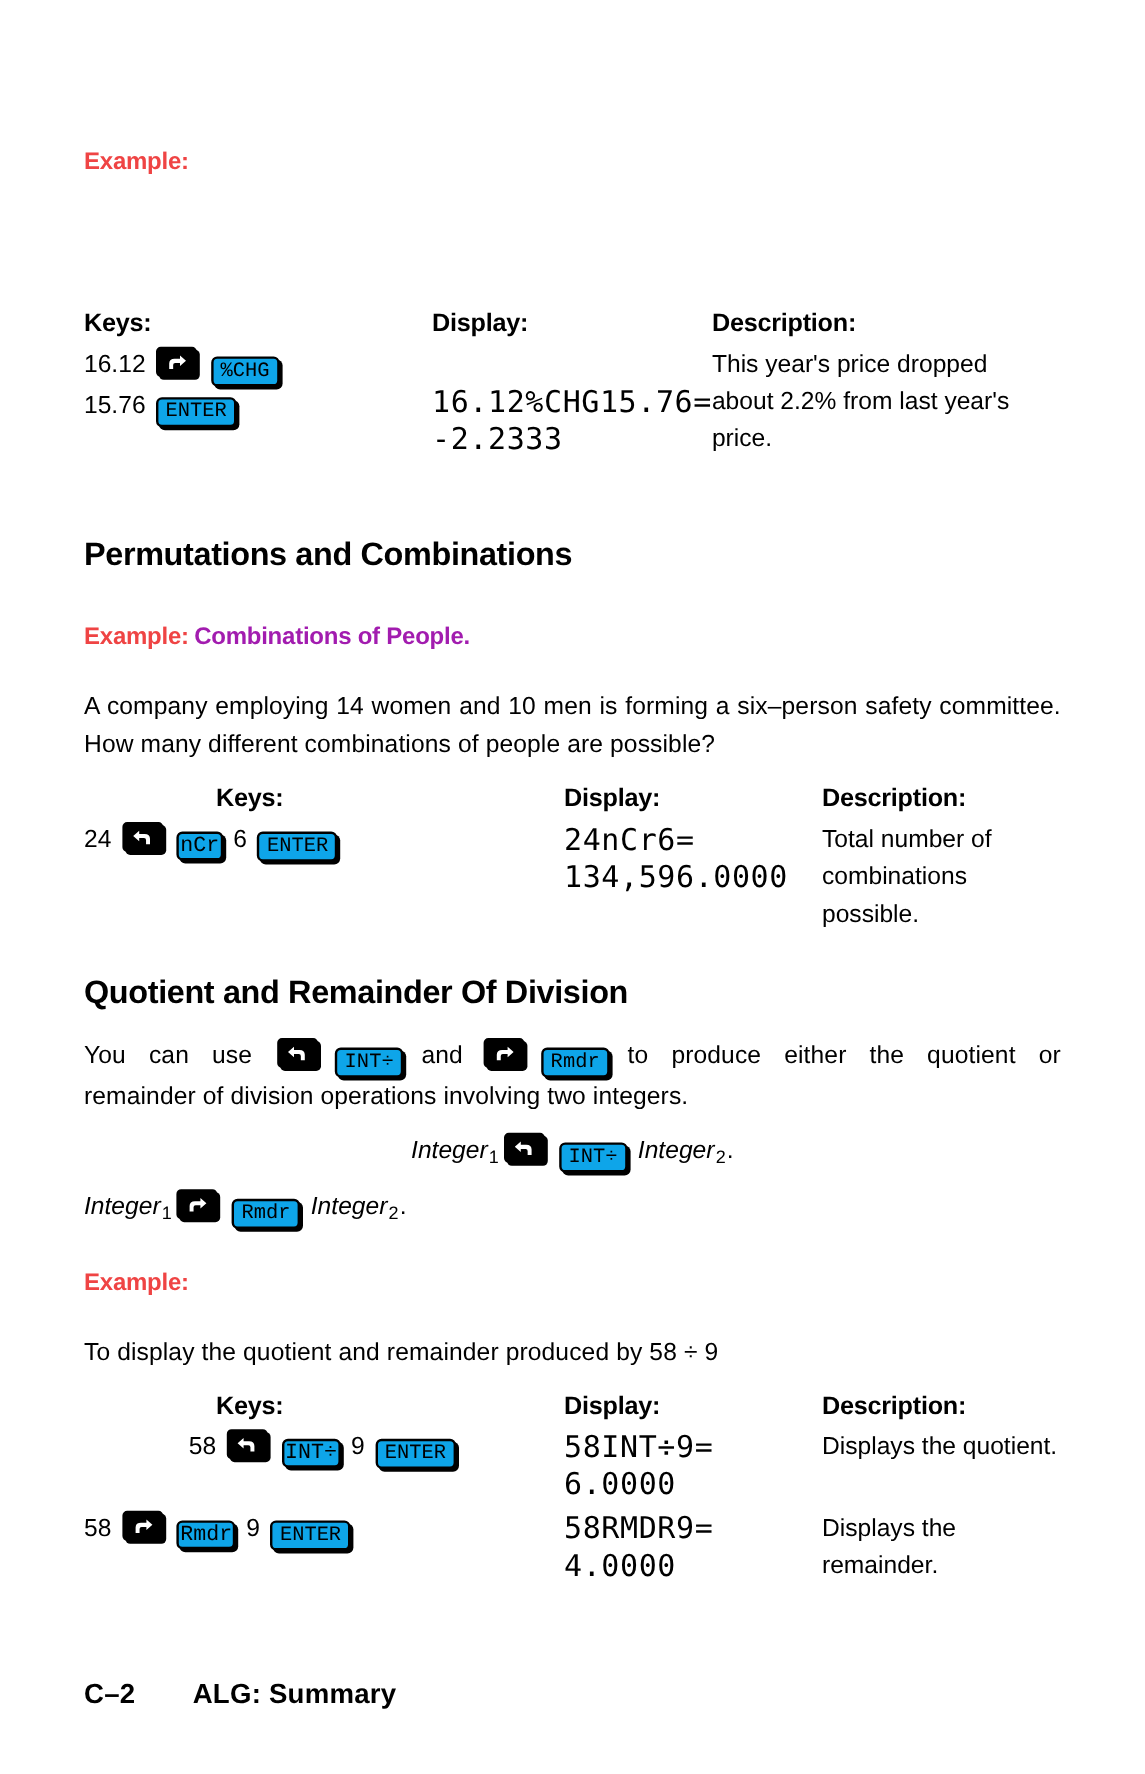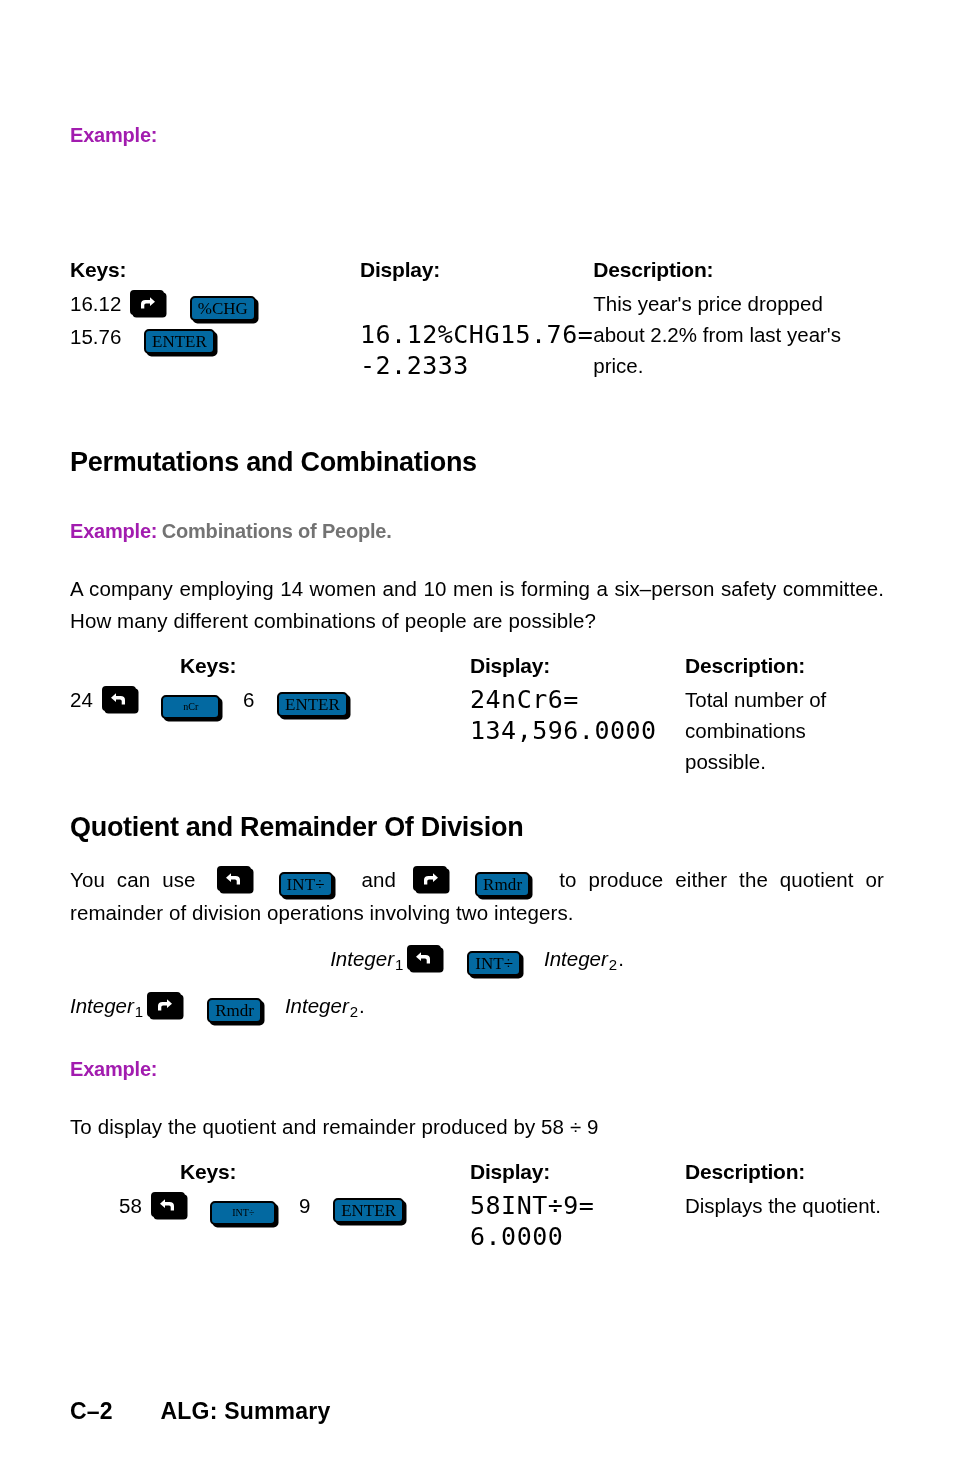--- a/index.html
+++ b/index.html
@@ -19,27 +19,27 @@
   .page {
     position: absolute;
     left: 70px;
     top: 0;
     width: 814px;
     height: 1478px;
   }
 
   
   .example-label {
-    color: #a21caf;
+    color: #ef4444;
     font-weight: bold;
     font-size: 20px;
     letter-spacing: -0.2px;
   }
   .example-sub {
-    color: #737373;
+    color: #a21caf;
     font-weight: bold;
     font-size: 20px;
     letter-spacing: -0.2px;
   }
   .example-line {
     margin: 0;
     line-height: 1;
   }
 
   .body-text {
@@ -96,34 +96,34 @@
     white-space: nowrap;
     display: block;
   }
 
   
   .key {
     display: inline-block;
     position: relative;
     border: 2px solid #000;
     border-radius: 5px;
-    background: #0369a1;
+    background: #0ea5e9;
     padding: 0px 6px;
     font-size: 17px;
     line-height: 21px;
-    font-family: Liberation Serif, serif;
+    font-family: Liberation Mono, monospace;
     vertical-align: -3px;
-    margin: 0 17px;
+    margin: 0 3px;
     box-shadow: 2.5px 2.5px 0 0 #000;
     white-space: nowrap;
   }
   .key.small {
-    font-size: 10px;
+    font-size: 18px;
     line-height: 20px;
-    padding: 0px 20px;
+    padding: 0px 1px;
   }
 
   
   .shiftkey {
     display: inline-block;
     position: relative;
     width: 30px;
     height: 21px;
     border: 2px solid #000;
     border-radius: 4px;
@@ -330,20 +330,42 @@
             </div>
           </td>
           <td class="cell-disp" style="padding-bottom:6px;">
             <span class="lcd">58INT÷9=</span>
             <span class="lcd">6.0000</span>
           </td>
           <td class="col-desc" style="padding-bottom:6px;">
             <div>Displays the quotient.</div>
           </td>
         </tr>
+        <tr>
+          <td class="cell-keys">
+            <div>
+              <span>58</span>
+              <span class="shiftkey">
+                <svg width="18" height="13" viewBox="0 0 18 13" aria-hidden="true">
+                  <path d="M3 12 L3 7.5 Q3 3.5 7.5 3.5 L12 3.5 L12 0.8 L17 5.2 L12 9.6 L12 6.9 L8 6.9 Q6.3 6.9 6.3 8.6 L6.3 12 Z" fill="#ffffff"></path>
+                </svg>
+              </span>
+              <span class="key small">Rmdr</span>
+              <span>9</span>
+              <span class="key">ENTER</span>
+            </div>
+          </td>
+          <td class="cell-disp">
+            <span class="lcd">58RMDR9=</span>
+            <span class="lcd">4.0000</span>
+          </td>
+          <td class="col-desc">
+            <div>Displays the remainder.</div>
+          </td>
+        </tr>
       </tbody>
     </table>
   </div>
 
 </div>
 
 <div class="footer">
   <span class="pagenum">C–2</span>
   <span>ALG: Summary</span>
 </div>

